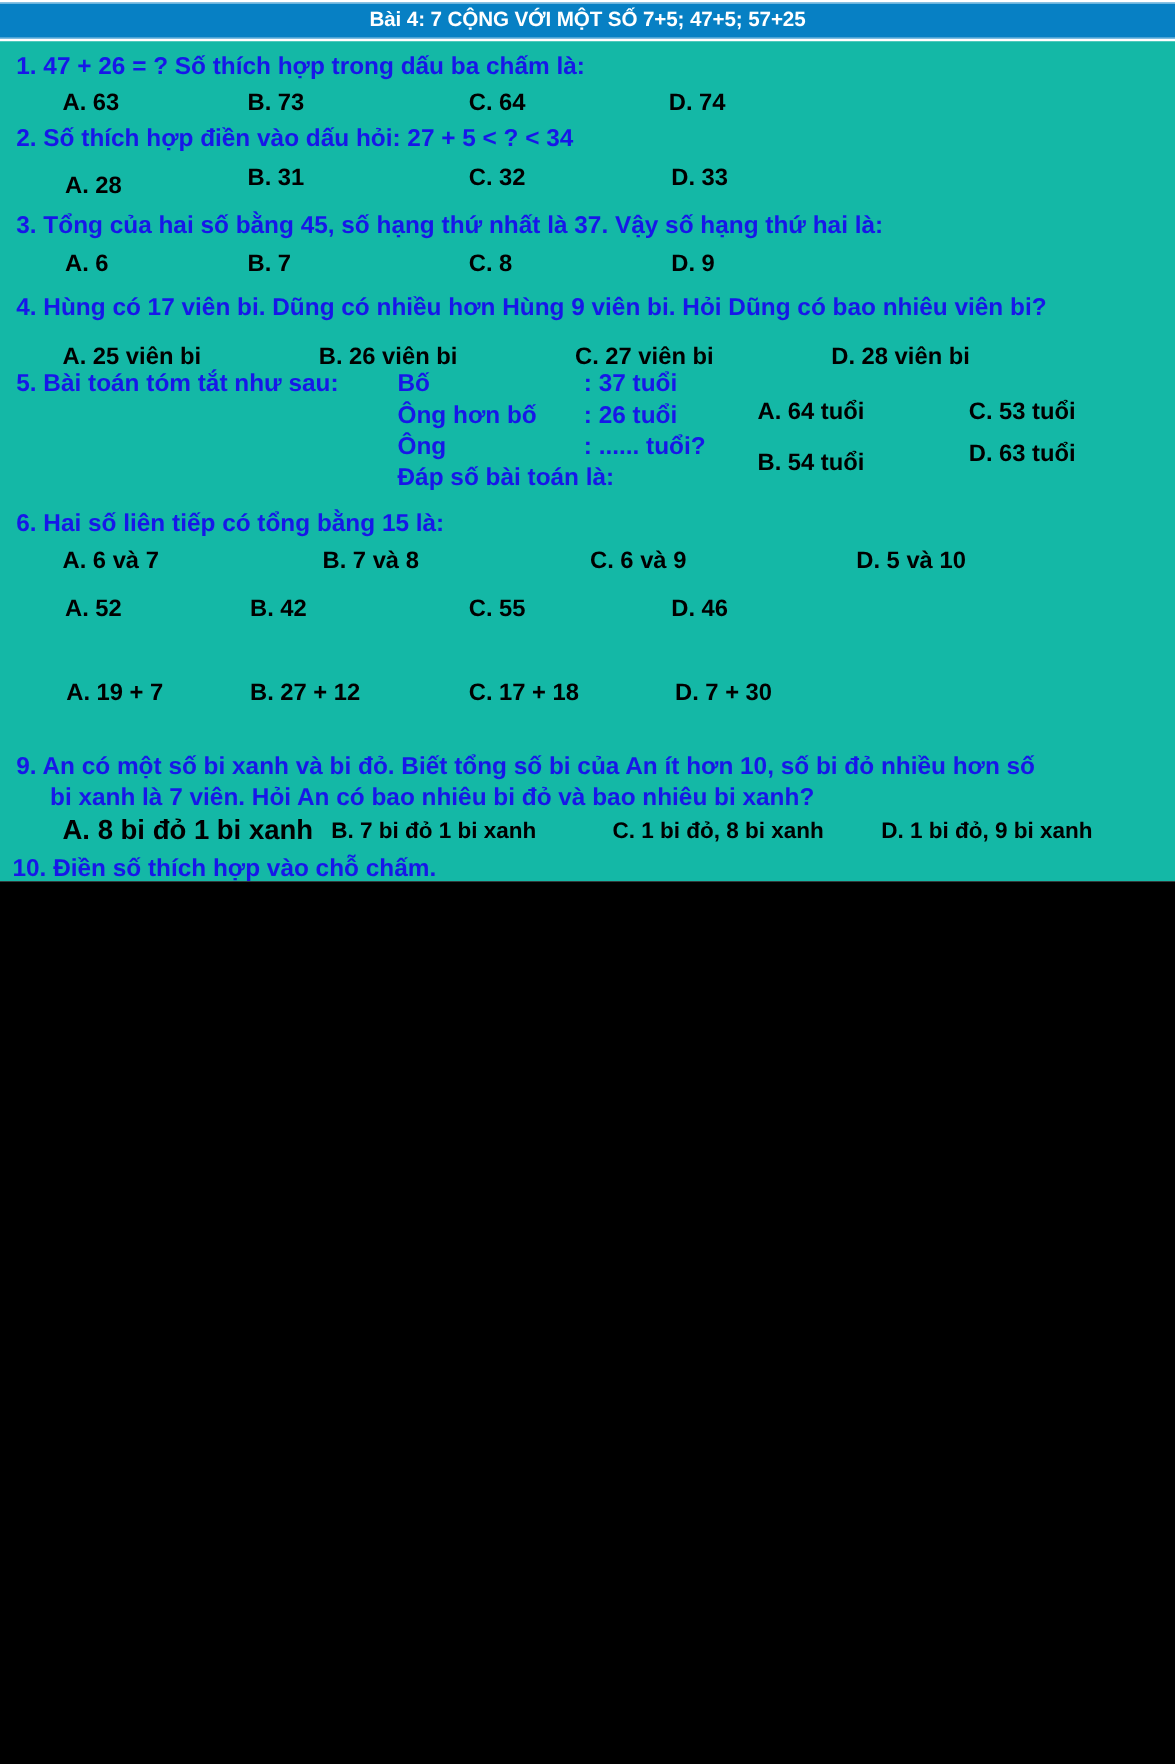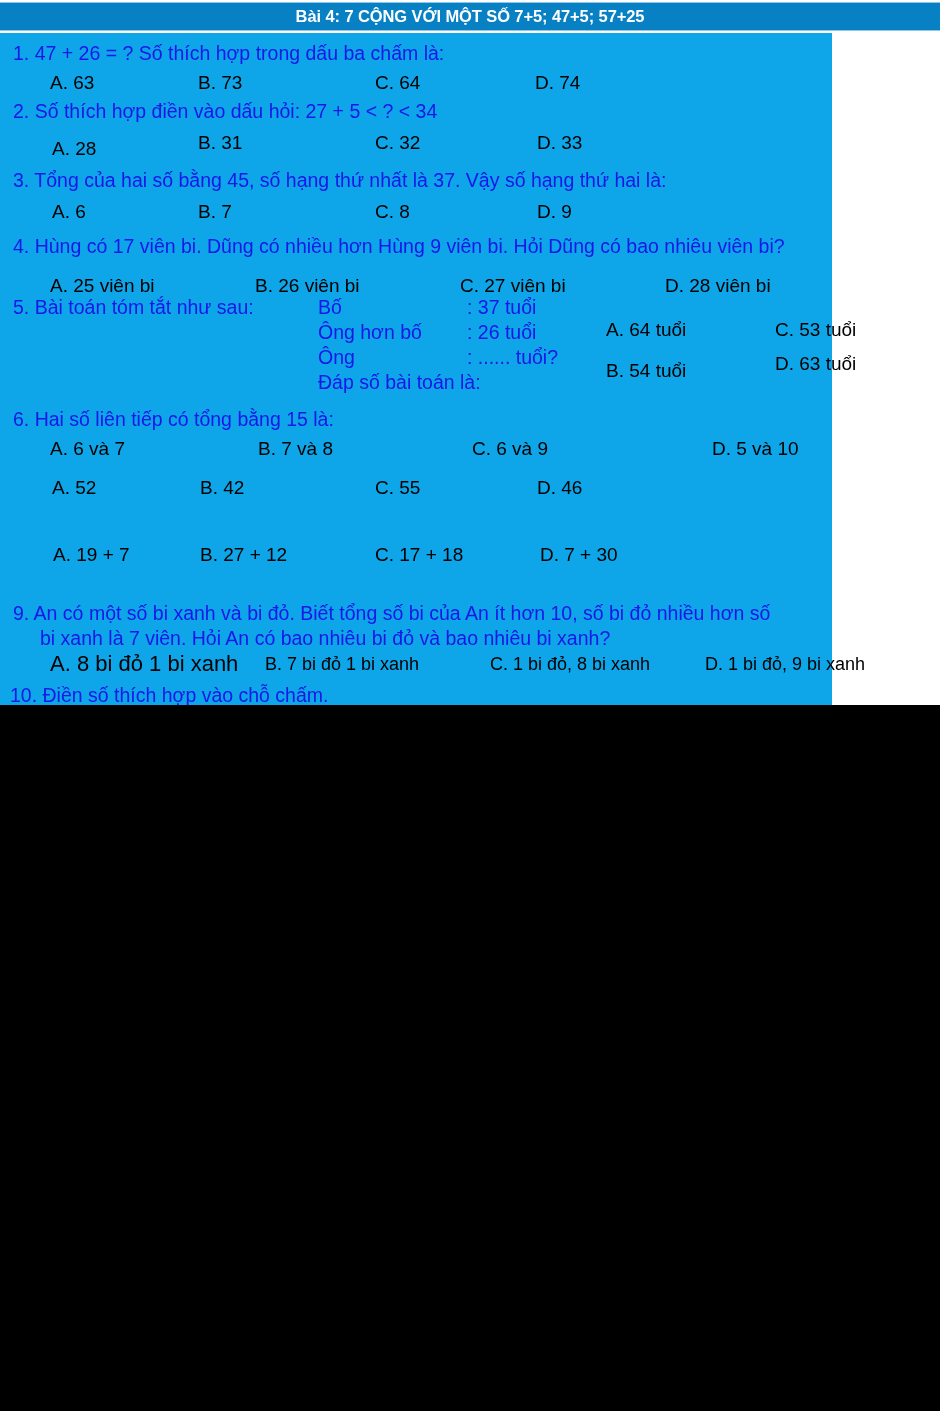--- a/index.html
+++ b/index.html
@@ -36,23 +36,24 @@
     font-weight: bold;
     letter-spacing: -0.1px;
     white-space: nowrap;
   }
 
   
   #quiz-body {
     position: absolute;
     left: 0;
     top: 33px;
-    width: 832px;
+    width: 940px;
     height: 672px;
-    background: #0ea5e9;
+    background: #14b8a6;
+    font-weight: bold;
   }
 
   .q-block { position: absolute; left: 0; width: 940px; }
 
   .q-prompt {
     color: #1717e8;
     font-size: 19.5px;
     line-height: 25px;
     white-space: nowrap;
   }
@@ -158,21 +159,21 @@
       <span class="opt" style="position:absolute;left:775px;top:56px;">D. 63 tuổi</span>
     </div>
   </div>
 
   <div class="q-block" style="top:374px;">
     <div class="q-prompt" style="margin-left:13px;">6. Hai số liên tiếp có tổng bằng 15 là:</div>
     <div class="opt-row" style="margin-top:4px;">
       <span class="opt" style="left:50px;">A. 6 và 7</span>
       <span class="opt" style="left:258px;">B. 7 và 8</span>
       <span class="opt" style="left:472px;">C. 6 và 9</span>
-      <span class="opt" style="left:712px;text-align:center;">D. 5 và 10</span>
+      <span class="opt" style="left:685px;text-align:center;">D. 5 và 10</span>
     </div>
   </div>
 
   <div class="q-block" style="top:436px;">
     <div class="opt-row" style="margin-top:6px;">
       <span class="opt" style="left:52px;">A. 52</span>
       <span class="opt" style="left:200px;">B. 42</span>
       <span class="opt" style="left:375px;">C. 55</span>
       <span class="opt" style="left:537px;">D. 46</span>
     </div>

